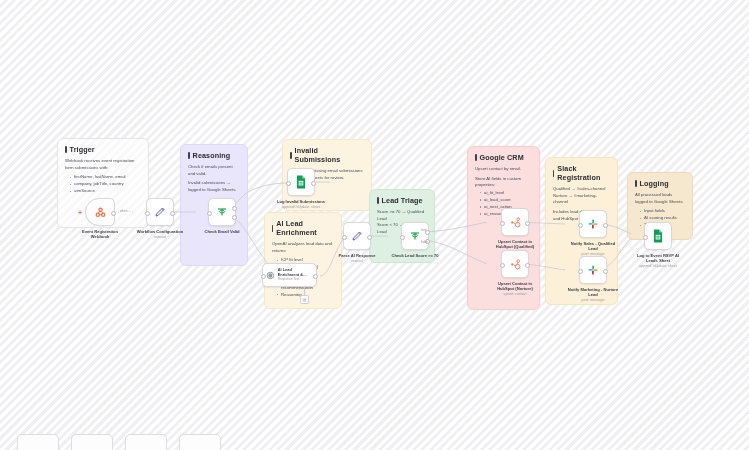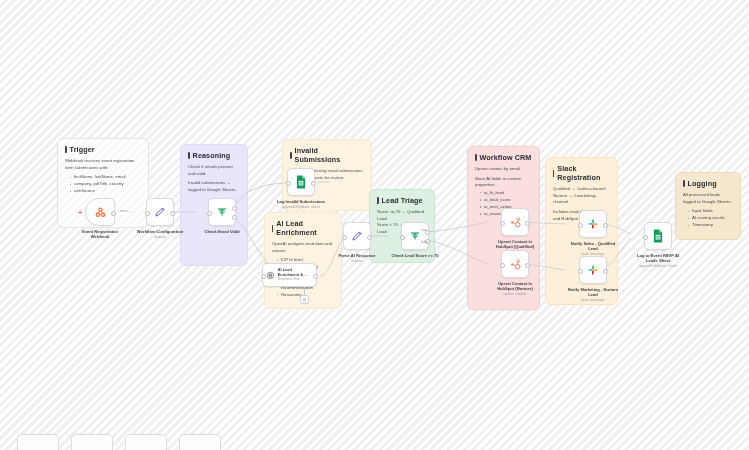--- a/index.html
+++ b/index.html
@@ -173,21 +173,21 @@
     </div>
     <div class="g-body">
       <p style="margin-bottom:0">Score &gt;= 70 → Qualified Lead</p>
       <p>Score &lt; 70 → Nurture Lead</p>
     </div>
   </div>
 
   <div class="group g-hubspot" style="left:467px;top:146px;width:73px;height:164px;">
     <div class="g-title">
       <span class="g-bar"></span>
-      <span>Workflow CRM</span>
+      <span>Google CRM</span>
     </div>
     <div class="g-body">
       <p>Upsert contact by email.</p>
       <p style="margin-bottom:1px">Store AI fields in custom properties:</p>
       <ul>
         <li>ai_fit_level</li>
         <li>ai_lead_score</li>
         <li>ai_next_action</li>
         <li>ai_reason</li>
       </ul>
@@ -199,21 +199,21 @@
       <span class="g-bar"></span>
       <span>Slack Registration</span>
     </div>
     <div class="g-body">
       <p style="margin-bottom:0">Qualified → #sales-channel</p>
       <p>Nurture → #marketing-channel</p>
       <p>Includes lead details, score, and HubSpot link.</p>
     </div>
   </div>
 
-  <div class="group g-logging" style="left:627px;top:172px;width:66px;height:68px;margin-left:48px;">
+  <div class="group g-logging" style="left:627px;top:172px;width:66px;height:68px;">
     <div class="g-title">
       <span class="g-bar"></span>
       <span>Logging</span>
     </div>
     <div class="g-body">
       <p>All processed leads logged to Google Sheets:</p>
       <ul>
         <li>Input fields</li>
         <li>AI scoring results</li>
         <li>Timestamp</li>

